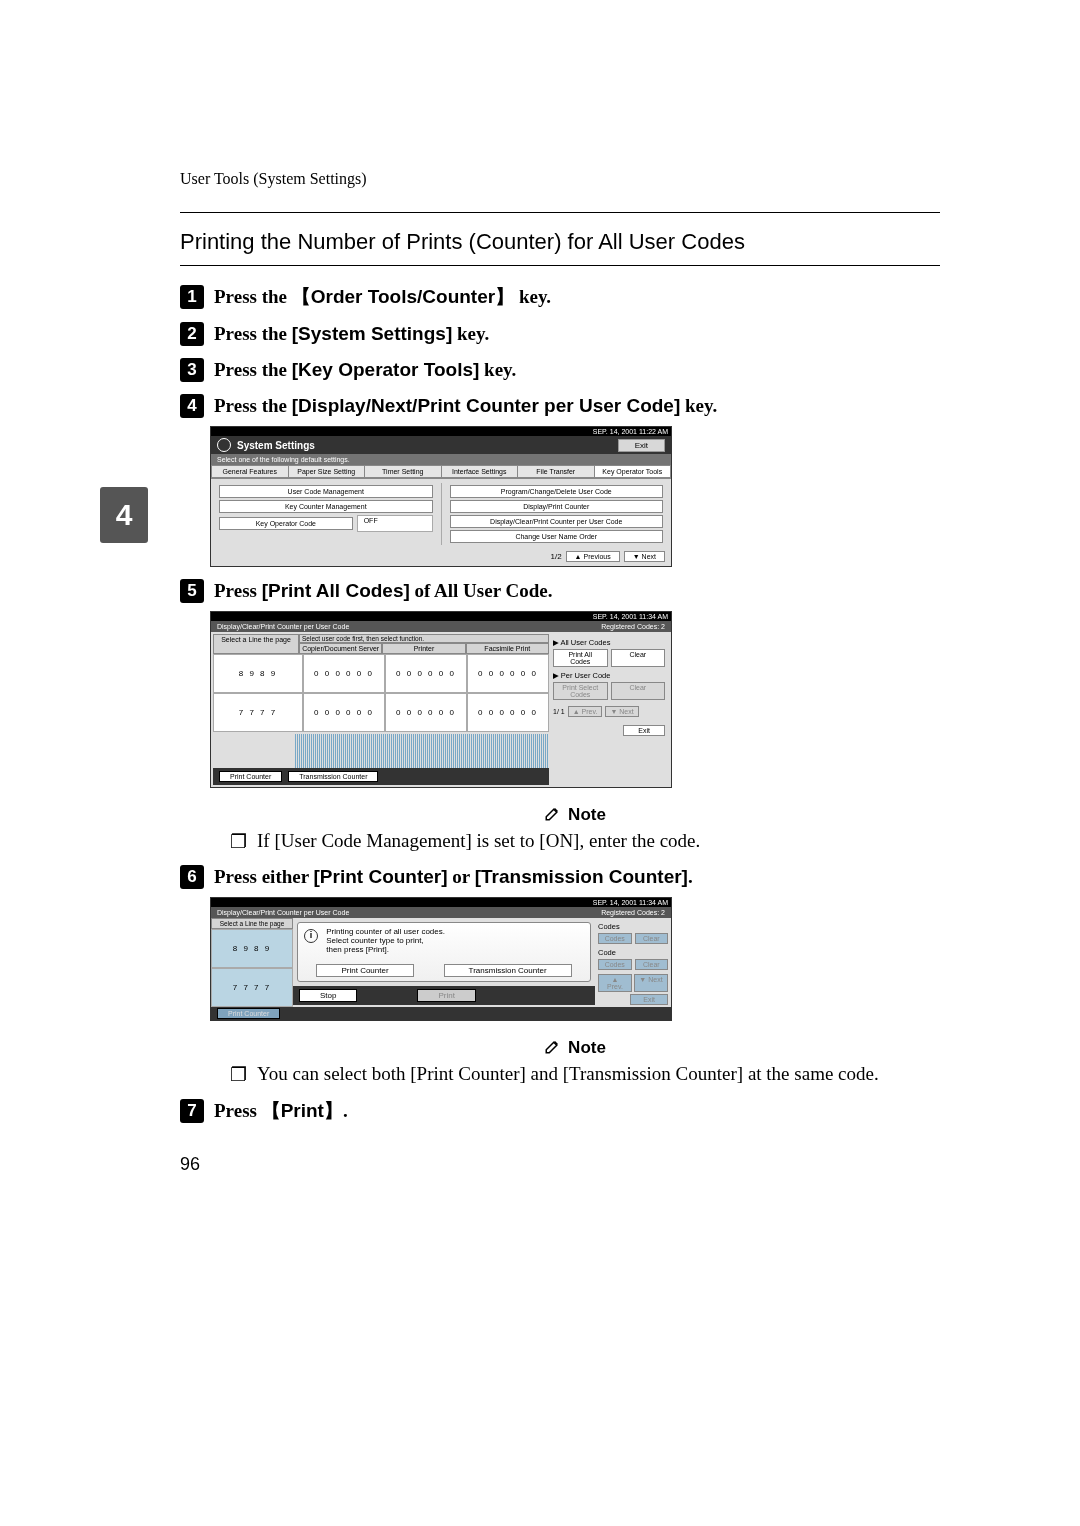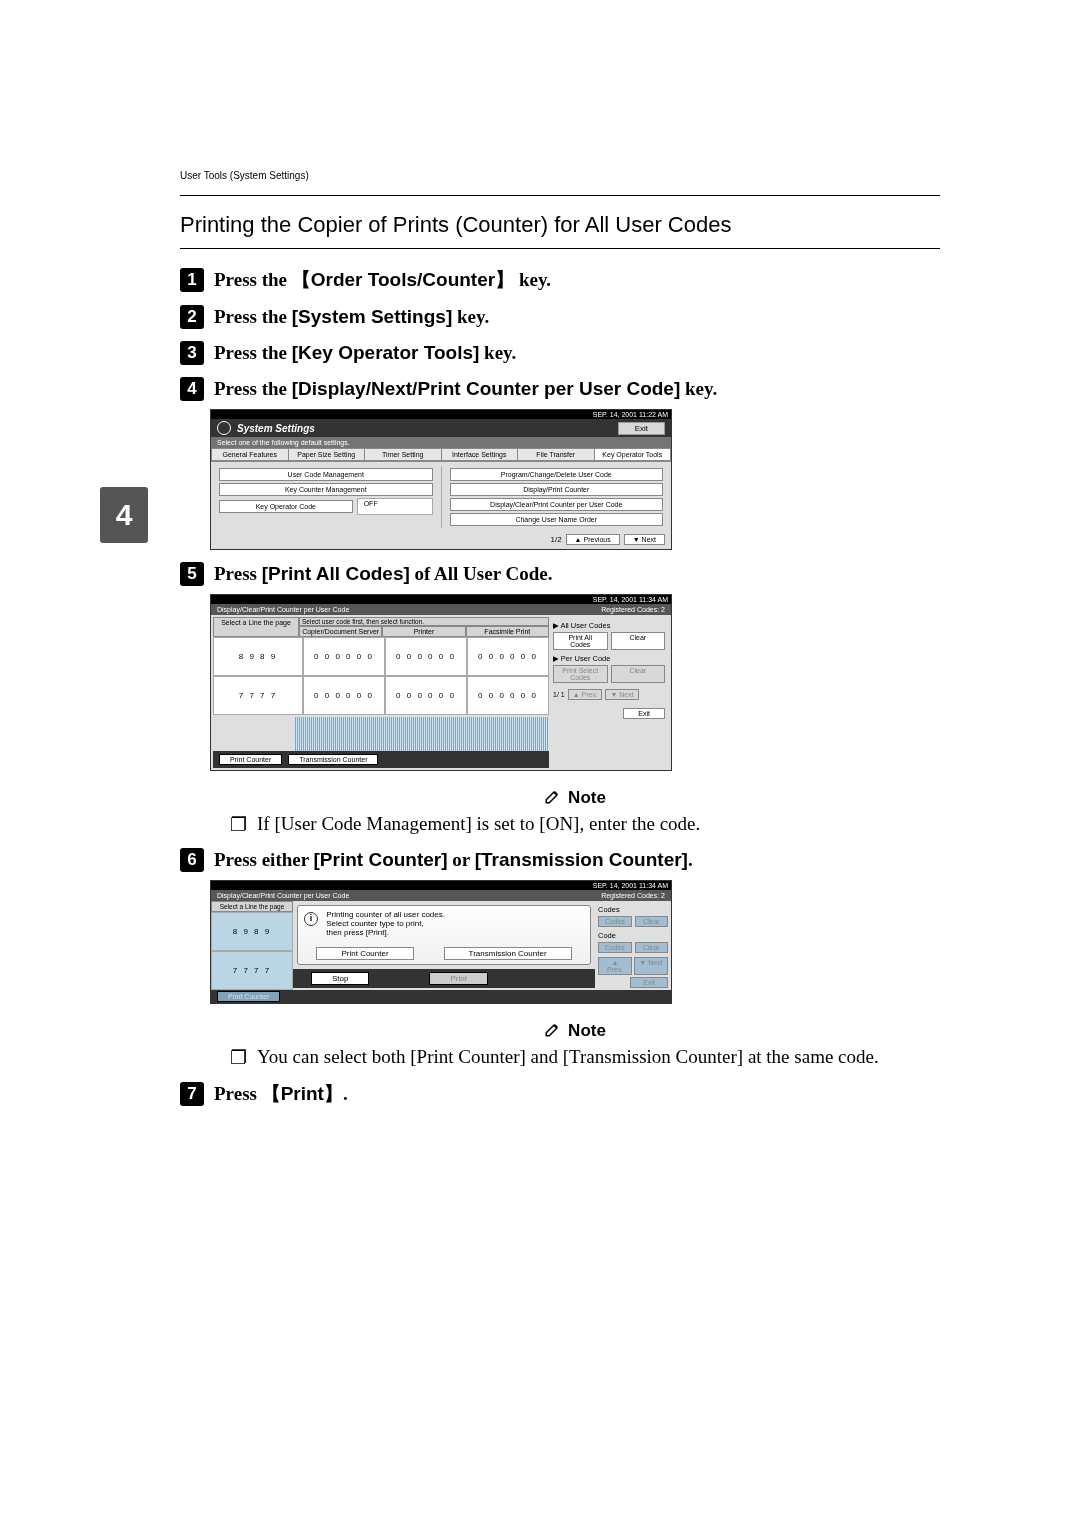--- a/index.html
+++ b/index.html
@@ -8,23 +8,23 @@
     background: #fff;
     font-family: "Times New Roman", serif;
     width: 1080px;
   }
   .page {
     padding: 170px 140px 60px 180px;
     position: relative;
     min-height: 1296px;
   }
   .header-text {
-    font-family: Liberation Sans, sans-serif;
-    font-size: 10px;
-    margin-bottom: 14px;
+    font-family: Liberation Serif, serif;
+    font-size: 16px;
+    margin-bottom: 24px;
   }
   hr.thin {
     border: none;
     border-top: 1.5px solid #000;
     margin: 6px 0 14px 0;
   }
   hr.thin2 {
     border: none;
     border-top: 1.5px solid #000;
     margin: 8px 0 18px 0;
@@ -109,21 +109,20 @@
     background: #333;
     color: #fff;
     display: flex;
     align-items: center;
     justify-content: space-between;
     padding: 2px 6px;
   }
   .ss-header-left {
     display: flex;
     align-items: center;
-    font-style: italic;
   }
   .ss-gear {
     width: 12px;
     height: 12px;
     border: 1.5px solid #fff;
     border-radius: 50%;
     margin-right: 6px;
     position: relative;
   }
   .ss-header-title {
@@ -322,21 +321,21 @@
   .ss3-btn {
     background:#fff;
     border:1px solid #888;
     padding:1px 24px;
     font-size:8px;
   }
   .ss3-foot {
     display:flex;
     justify-content:flex-start;
     gap: 60px;
-    padding: 3px 18px;
+    padding: 3px 6px;
     background:#333;
   }
   .ss3-foot-btn {
     background:#fff;
     border:1px solid #000;
     padding:1px 20px;
     font-size:8px;
   }
 
   .chapter-tab {
@@ -362,21 +361,21 @@
   }
 </style>
 </head>
 <body>
 
 <div class="page">
 
   <div class="header-text">User Tools (System Settings)</div>
   <hr class="thin">
 
-  <div class="section-title">Printing the Copier of Prints (Counter) for All User Codes</div>
+  <div class="section-title">Printing the Number of Prints (Counter) for All User Codes</div>
   <hr class="thin2">
 
   <div class="chapter-tab">4</div>
 
   <div class="step">
     <div class="step-num">1</div>
     <div class="step-text">
       <span>Press the </span><span class="bracket">【</span><span class="bold-sans">Order Tools/Counter</span><span class="bracket">】</span><span> key.</span>
     </div>
   </div>
@@ -613,13 +612,14 @@
     </span>
   </div>
 
   <div class="step">
     <div class="step-num">7</div>
     <div class="step-text">
       <span>Press </span><span class="bracket">【</span><span class="bold-sans">Print</span><span class="bracket">】</span><span>.</span>
     </div>
   </div>
 
+  <div class="page-num">96</div>
 </div>
 
 </body></html>

